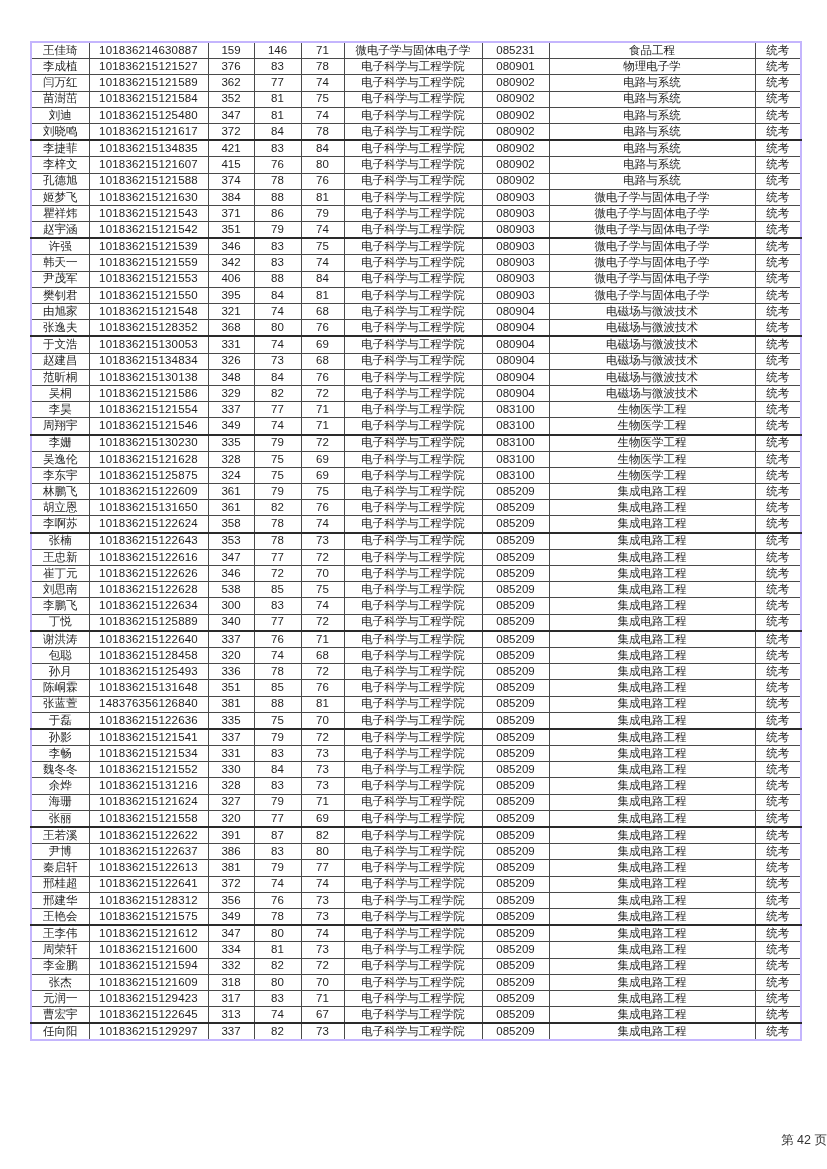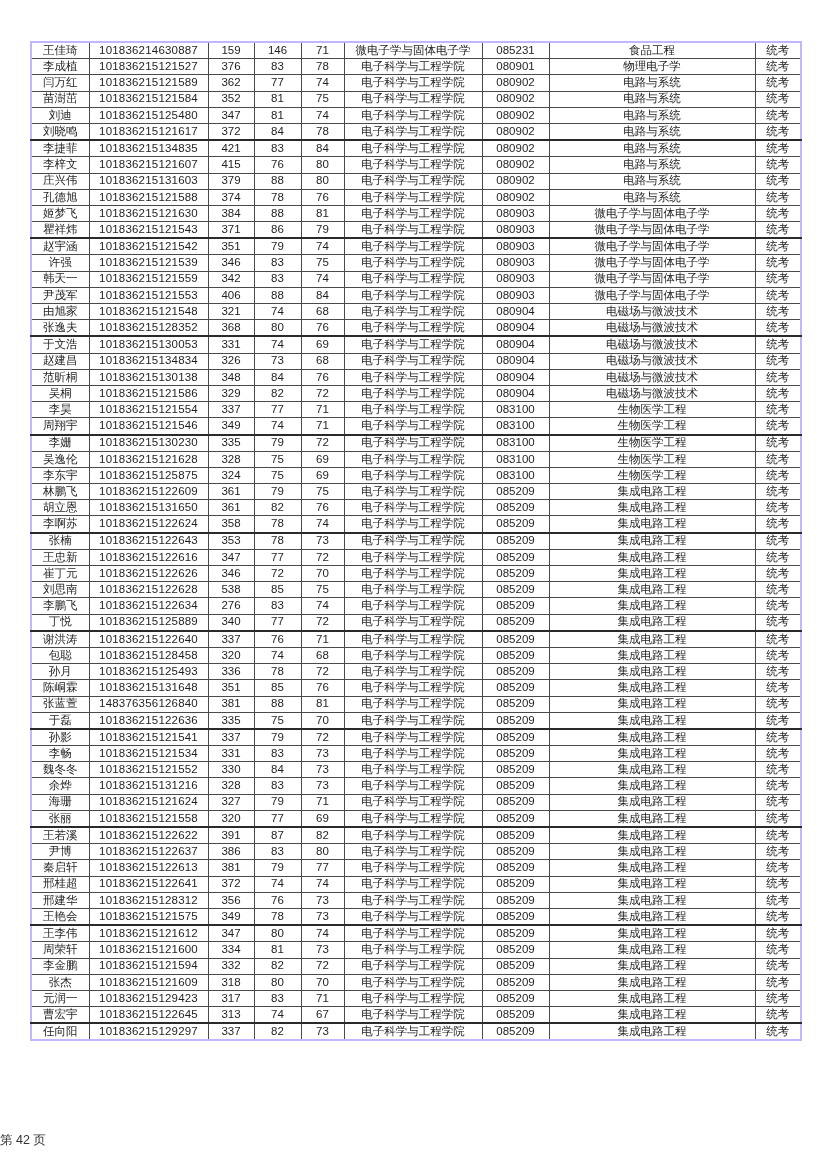--- a/index.html
+++ b/index.html
@@ -51,21 +51,21 @@
   }
   td.c-name, td.c-college, td.c-major, td.c-exam {
     color: #2e2e2e;
     font-size: 11.5px;
   }
   .footer {
     position: absolute;
     left: 0;
     top: 1132px;
     width: 100%;
-    text-align: left;
+    text-align: right;
     font-size: 12.5px;
     color: #333333;
   }
 </style>
 </head>
 <body>
 
 <div class="page">
 
   <table class="data-table">
@@ -163,31 +163,20 @@
       <td class="c-id">101836215121607</td>
       <td class="c-s1">415</td>
       <td class="c-s2">76</td>
       <td class="c-s3">80</td>
       <td class="c-college">电子科学与工程学院</td>
       <td class="c-code">080902</td>
       <td class="c-major">电路与系统</td>
       <td class="c-exam">统考</td>
     </tr>
         <tr>
-      <td class="c-name">庄兴伟</td>
-      <td class="c-id">101836215131603</td>
-      <td class="c-s1">379</td>
-      <td class="c-s2">88</td>
-      <td class="c-s3">80</td>
-      <td class="c-college">电子科学与工程学院</td>
-      <td class="c-code">080902</td>
-      <td class="c-major">电路与系统</td>
-      <td class="c-exam">统考</td>
-    </tr>
-        <tr>
       <td class="c-name">孔德旭</td>
       <td class="c-id">101836215121588</td>
       <td class="c-s1">374</td>
       <td class="c-s2">78</td>
       <td class="c-s3">76</td>
       <td class="c-college">电子科学与工程学院</td>
       <td class="c-code">080902</td>
       <td class="c-major">电路与系统</td>
       <td class="c-exam">统考</td>
     </tr>
@@ -251,20 +240,31 @@
       <td class="c-id">101836215121553</td>
       <td class="c-s1">406</td>
       <td class="c-s2">88</td>
       <td class="c-s3">84</td>
       <td class="c-college">电子科学与工程学院</td>
       <td class="c-code">080903</td>
       <td class="c-major">微电子学与固体电子学</td>
       <td class="c-exam">统考</td>
     </tr>
         <tr>
+      <td class="c-name">樊钊君</td>
+      <td class="c-id">101836215121550</td>
+      <td class="c-s1">395</td>
+      <td class="c-s2">84</td>
+      <td class="c-s3">81</td>
+      <td class="c-college">电子科学与工程学院</td>
+      <td class="c-code">080903</td>
+      <td class="c-major">微电子学与固体电子学</td>
+      <td class="c-exam">统考</td>
+    </tr>
+        <tr>
       <td class="c-name">由旭家</td>
       <td class="c-id">101836215121548</td>
       <td class="c-s1">321</td>
       <td class="c-s2">74</td>
       <td class="c-s3">68</td>
       <td class="c-college">电子科学与工程学院</td>
       <td class="c-code">080904</td>
       <td class="c-major">电磁场与微波技术</td>
       <td class="c-exam">统考</td>
     </tr>
@@ -451,21 +451,21 @@
       <td class="c-s2">85</td>
       <td class="c-s3">75</td>
       <td class="c-college">电子科学与工程学院</td>
       <td class="c-code">085209</td>
       <td class="c-major">集成电路工程</td>
       <td class="c-exam">统考</td>
     </tr>
         <tr>
       <td class="c-name">李鹏飞</td>
       <td class="c-id">101836215122634</td>
-      <td class="c-s1">276</td>
+      <td class="c-s1">300</td>
       <td class="c-s2">83</td>
       <td class="c-s3">74</td>
       <td class="c-college">电子科学与工程学院</td>
       <td class="c-code">085209</td>
       <td class="c-major">集成电路工程</td>
       <td class="c-exam">统考</td>
     </tr>
         <tr>
       <td class="c-name">丁悦</td>
       <td class="c-id">101836215125889</td>

